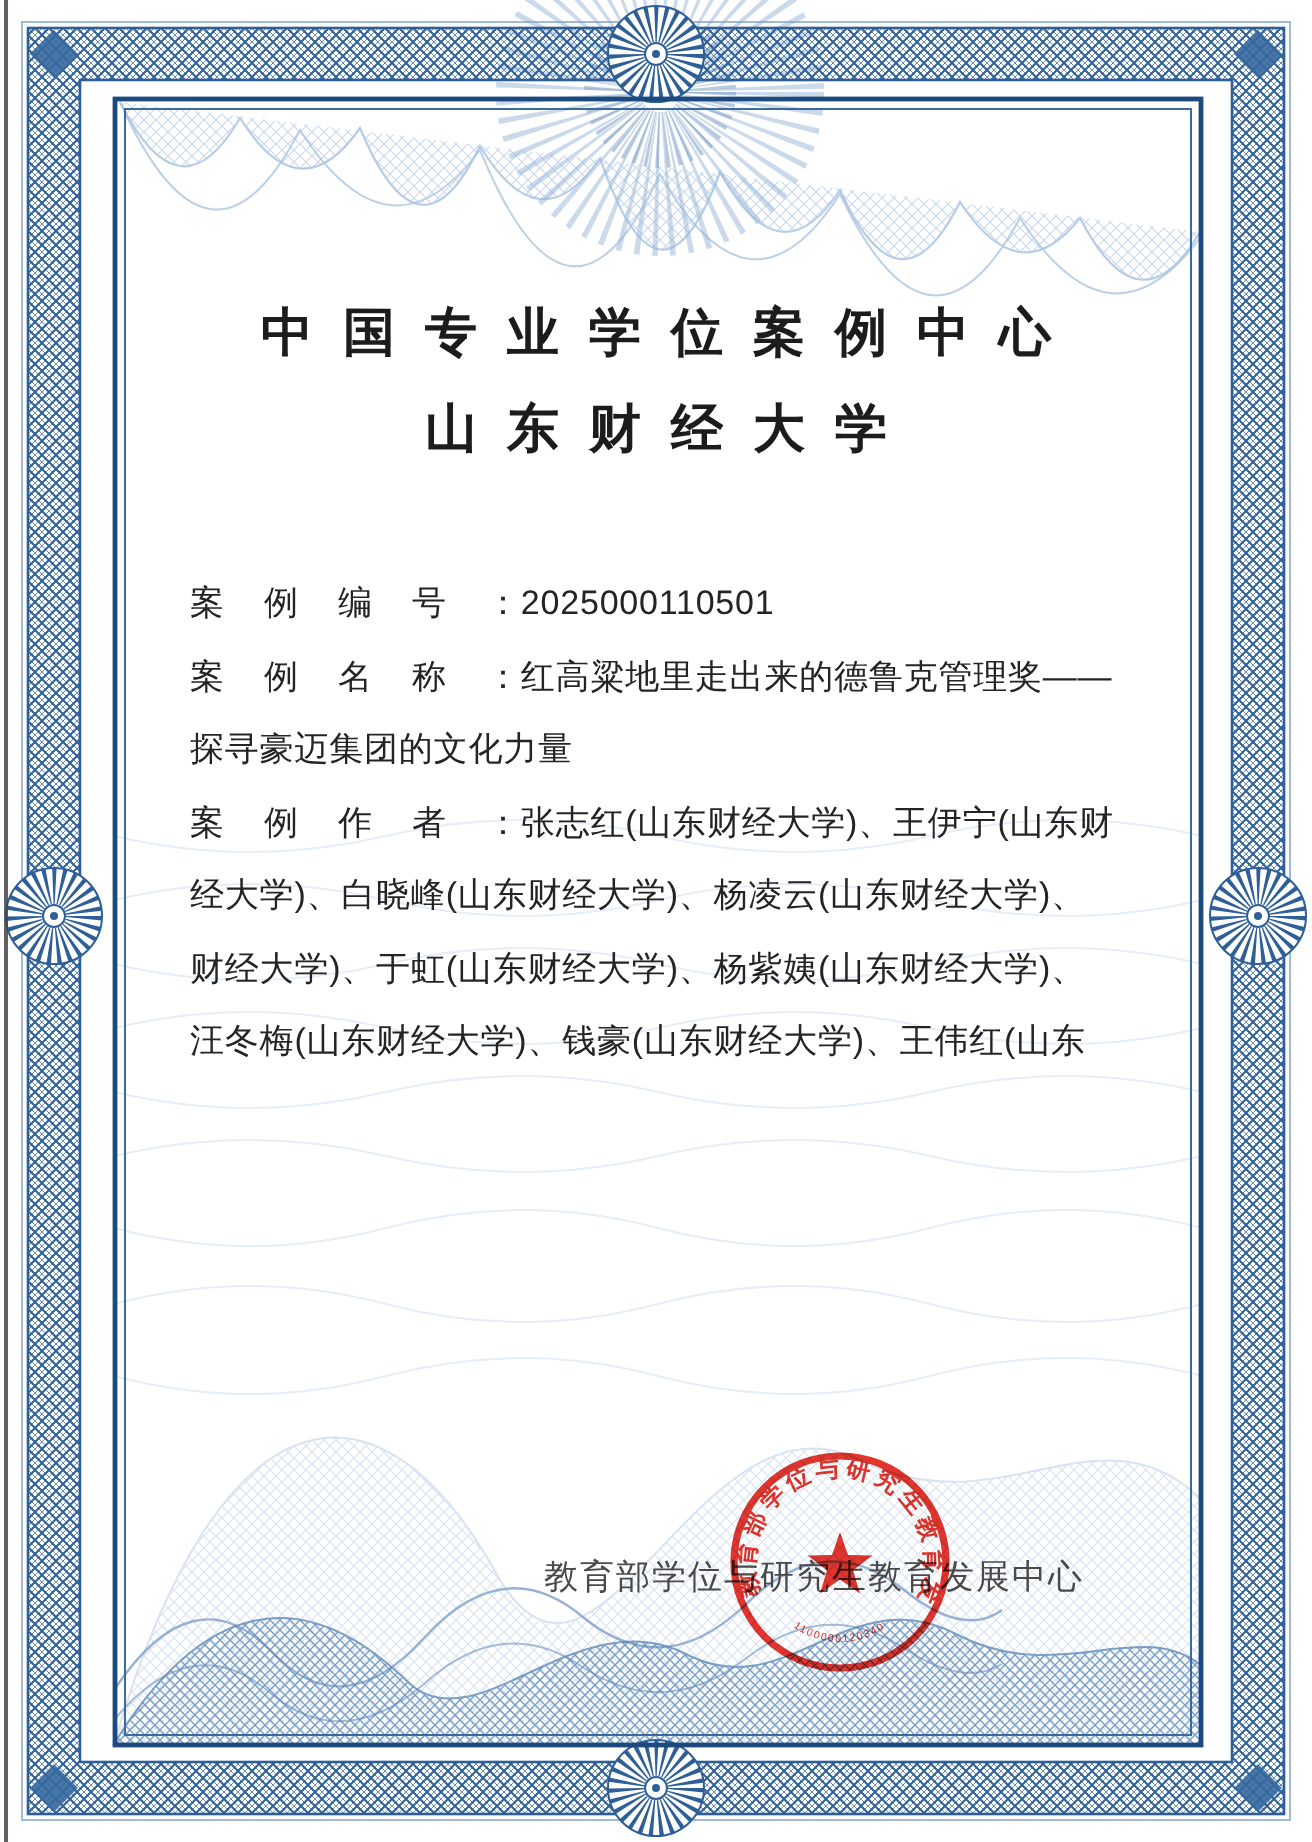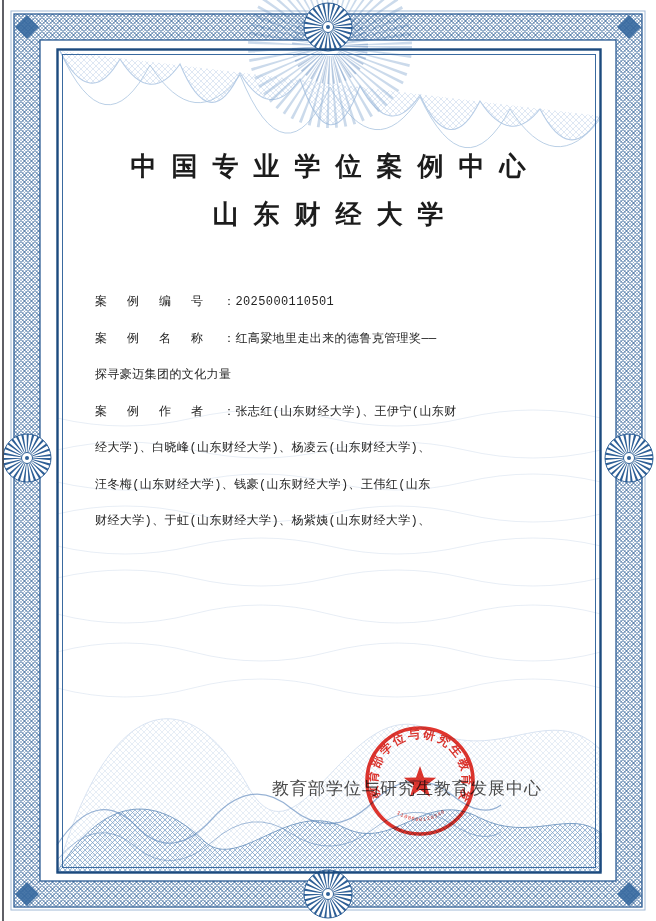--- a/index.html
+++ b/index.html
@@ -1,31 +1,31 @@
 <!DOCTYPE html>
 <html><head>
 <meta charset="utf-8">
 <style>
   html,body{margin:0;padding:0;background:#fff;}
   .page{
     position:relative;width:656px;height:921px;background:#ffffff;
-    font-family:Liberation Mono, monospace;overflow:hidden;
+    font-family:Liberation Sans, sans-serif;overflow:hidden;
   }
   .deco{position:absolute;left:0;top:0;z-index:1;}
   .textlayer{position:absolute;left:0;top:0;width:656px;height:921px;z-index:2;}
   .title{
     position:absolute;left:0;width:656px;text-align:center;
     font-weight:bold;color:#1c1c1c;font-size:26px;letter-spacing:15px;text-indent:15px;
     white-space:nowrap;
   }
   .title-1{top:149px;}
   .title-2{top:197px;}
   .body-block{
     position:absolute;left:95px;top:284px;width:485px;
-    font-size:12px;color:#242424;
+    font-size:17px;color:#242424;
   }
   .field-line{height:36.5px;line-height:36.5px;white-space:nowrap;letter-spacing:.4px;}
   .field-label{letter-spacing:20px;}
   .entry-line{margin-top:17px;}
   .issuer{
     position:absolute;left:272px;top:777px;font-size:17px;letter-spacing:1px;
     color:#4a4a4a;white-space:nowrap;z-index:2;
   }
   .seal{
     position:absolute;left:362px;top:723px;width:116px;height:116px;z-index:5;
@@ -139,24 +139,24 @@
       <div class="field-line">
         <span class="field-label"></span><span>探寻豪迈集团的文化力量</span>
       </div>
       <div class="field-line">
         <span class="field-label">案例作者</span><span>：张志红(山东财经大学)、王伊宁(山东财</span>
       </div>
       <div class="field-line">
         <span class="field-label"></span><span>经大学)、白晓峰(山东财经大学)、杨凌云(山东财经大学)、</span>
       </div>
       <div class="field-line">
-        <span class="field-label"></span><span>汪冬梅(山东财经大学)、钱豪(山东财经大学)、王伟红(山东</span>
+        <span class="field-label"></span><span>财经大学)、于虹(山东财经大学)、杨紫姨(山东财经大学)、</span>
       </div>
       <div class="field-line">
-        <span class="field-label"></span><span>财经大学)、于虹(山东财经大学)、杨紫姨(山东财经大学)、</span>
+        <span class="field-label"></span><span>汪冬梅(山东财经大学)、钱豪(山东财经大学)、王伟红(山东</span>
       </div>
     </div>
 
     <div class="issuer">教育部学位与研究生教育发展中心</div>
   </div>
 
   <svg class="seal" viewBox="0 0 116 116">
     <circle cx="58" cy="58" r="53" fill="none" stroke="#df251e" stroke-width="3.6"></circle>
     <path id="sealArcTop" d="M19,76.2 A43,43 0 1 1 97,76.2" fill="none"></path>
     <text font-size="12" font-weight="bold" fill="#df251e" letter-spacing="2.4">

